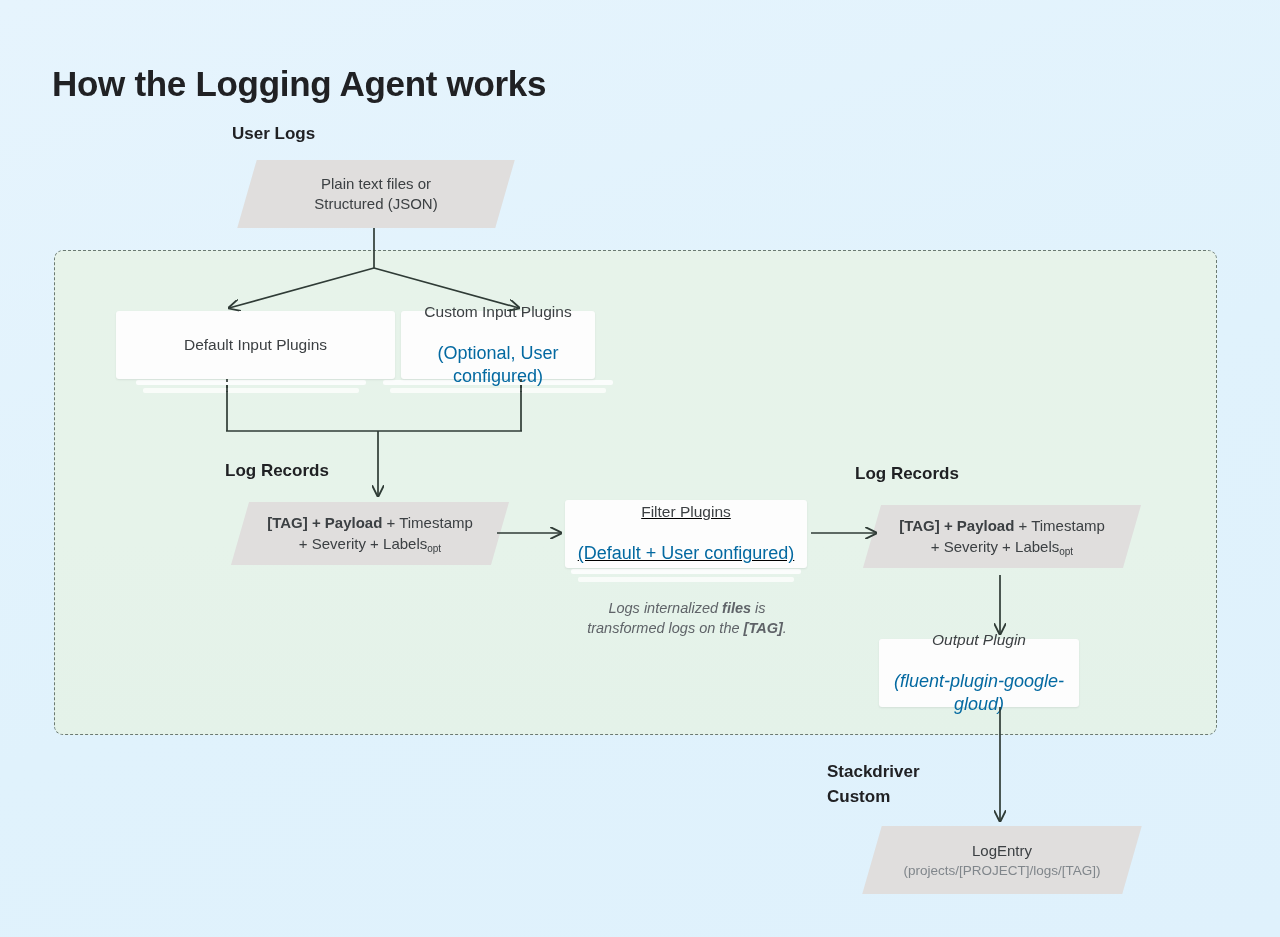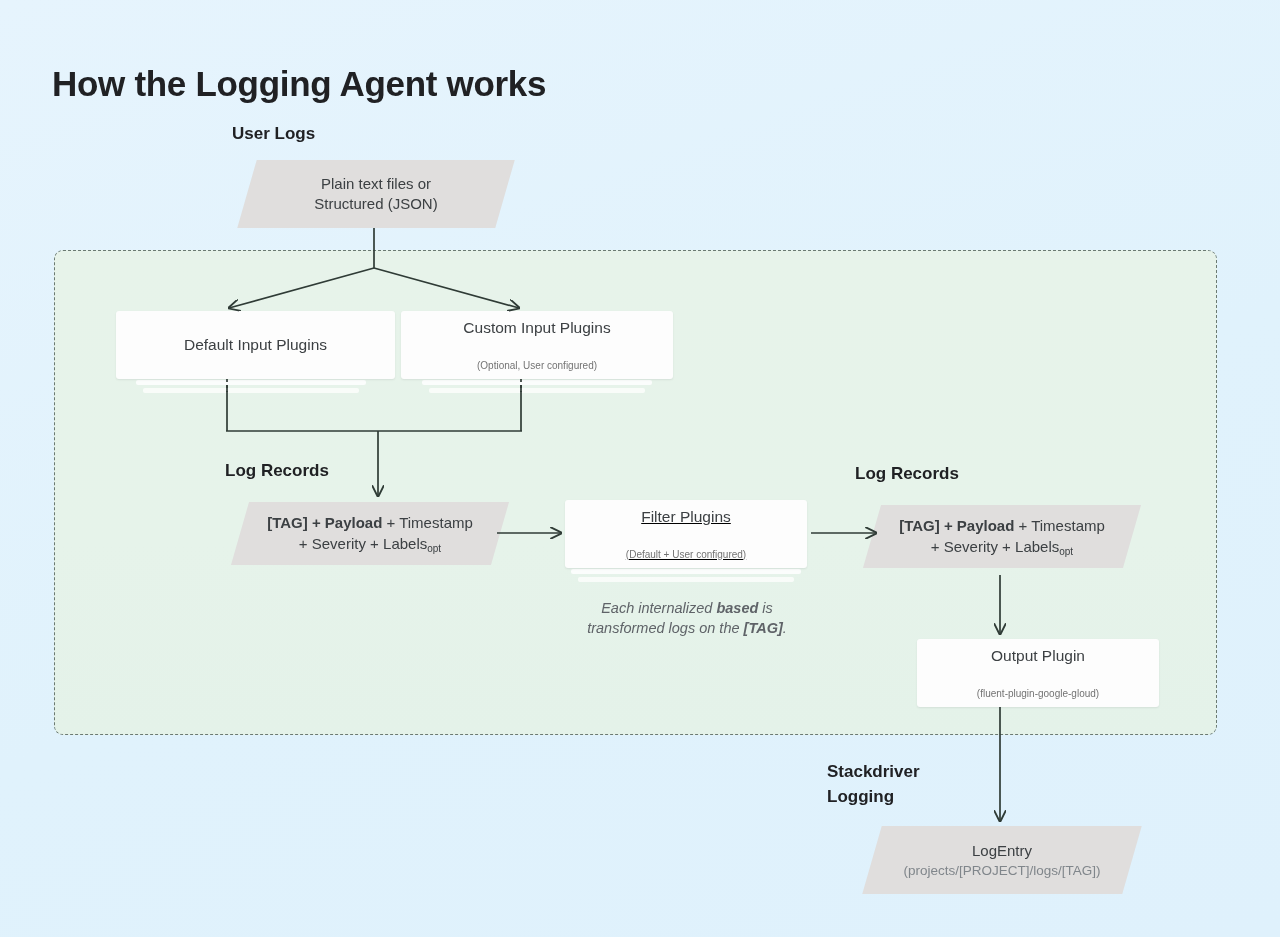--- a/index.html
+++ b/index.html
@@ -111,22 +111,22 @@
     text-align: center;
     box-shadow: 0 1px 2px rgba(60,64,67,0.10);
     z-index: 3;
   }
   .card-title {
     font-size: 15.5px;
     color: #3c4043;
     line-height: 1.3;
   }
   .card-sub {
-    font-size: 10px;
-    color: #737373;
+    font-size: 18px;
+    color: #0369a1;
     line-height: 1.3;
     margin-top: 20px;
   }
   
   .stack1, .stack2 {
     position: absolute;
     background: #fbfdfc;
     border-radius: 2px;
     left: 50%;
     transform: translateX(-50%);
@@ -168,39 +168,39 @@
 
   <div class="section-label" style="left:232px; top:122px;text-align:center;">User Logs</div>
 
 
   <div class="section-label" style="left:225px; top:459px;">Log Records</div>
 
   <div class="section-label" style="left:855px; top:462px;">Log Records</div>
 
   <div class="section-label" style="left:827px; top:760px;">
     <div>Stackdriver</div>
-    <div>Logging</div>
+    <div>Custom</div>
   </div>
 
   <div class="pgram" style="left:247px; top:160px; width:258px; height:68px;">
     <div class="pgram-inner">
       <div class="pgram-title">Plain text files or</div>
       <div class="pgram-title">Structured (JSON)</div>
     </div>
   </div>
 
   <div class="card-wrap" style="left:106px; top:311px; width:279px; height:68px;padding-left:10px;">
     <div class="card">
       <div class="card-title">Default Input Plugins</div>
     </div>
     <div class="stack1" style="top:69px; width:230px;"></div>
     <div class="stack2" style="top:77px; width:216px;"></div>
   </div>
 
-  <div class="card-wrap" style="left:401px; top:311px; width:272px; height:68px;">
+  <div class="card-wrap" style="left:401px; top:311px; width:194px; height:68px;">
     <div class="card">
       <div class="card-title">Custom Input Plugins</div>
       <div class="card-sub">(Optional, User configured)</div>
     </div>
     <div class="stack1" style="top:69px; width:230px;"></div>
     <div class="stack2" style="top:77px; width:216px;"></div>
   </div>
 
   <div class="pgram" style="left:240px; top:502px; width:260px; height:63px;">
     <div class="pgram-inner">
@@ -216,36 +216,36 @@
   <div class="card-wrap" style="left:565px; top:500px; width:242px; height:68px;text-decoration:underline;">
     <div class="card">
       <div class="card-title">Filter Plugins</div>
       <div class="card-sub">(Default + User configured)</div>
     </div>
     <div class="stack1" style="top:69px; width:230px;"></div>
     <div class="stack2" style="top:77px; width:216px;"></div>
   </div>
 
   <div id="filter-caption">
-    <span><span>Each internalized </span><b>based</b><span> is</span></span><br>
+    <span><span>Logs internalized </span><b>files</b><span> is</span></span><br>
     <span><span>transformed logs on the </span><b>[TAG]</b><span>.</span></span>
   </div>
 
   <div class="pgram" style="left:872px; top:505px; width:260px; height:63px;">
     <div class="pgram-inner">
       <div class="rec-line">
         <b>[TAG] + Payload</b><span> + Timestamp</span>
       </div>
       <div class="rec-line">
         <span>+ Severity + Labels</span><sub>opt</sub>
       </div>
     </div>
   </div>
 
-  <div class="card-wrap" style="left:917px; top:639px; width:242px; height:68px;">
+  <div class="card-wrap" style="left:879px; top:639px; width:200px; height:68px;font-style:italic;">
     <div class="card">
       <div class="card-title">Output Plugin</div>
       <div class="card-sub">(fluent-plugin-google-gloud)</div>
     </div>
   </div>
 
   <div class="pgram" style="left:872px; top:826px; width:260px; height:68px;">
     <div class="pgram-inner">
       <div class="pgram-title">LogEntry</div>
       <div class="pgram-sub">(projects/[PROJECT]/logs/[TAG])</div>

